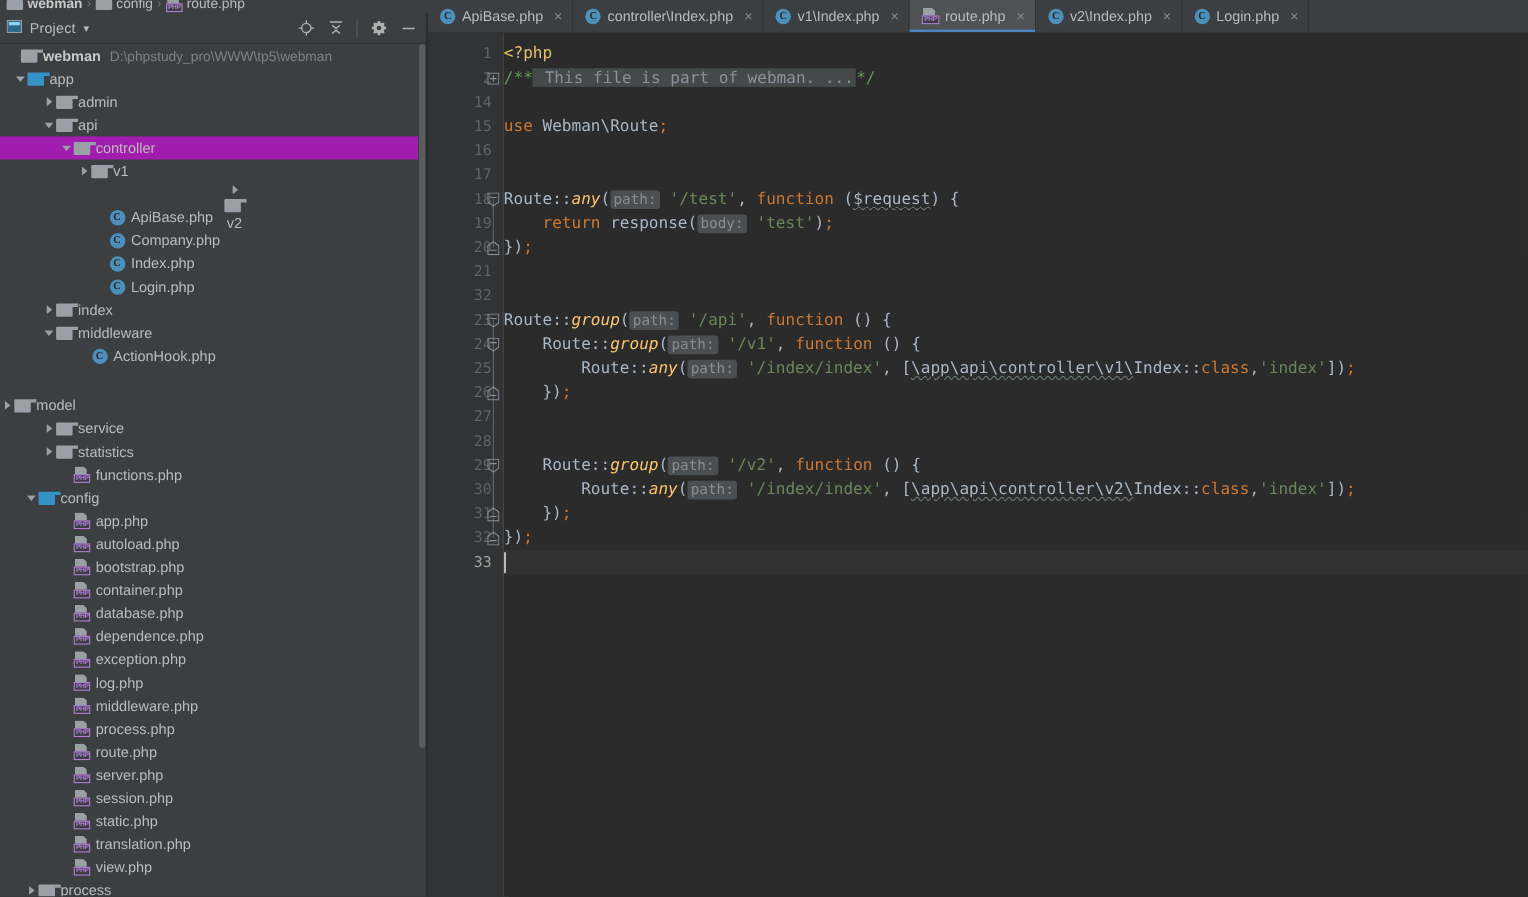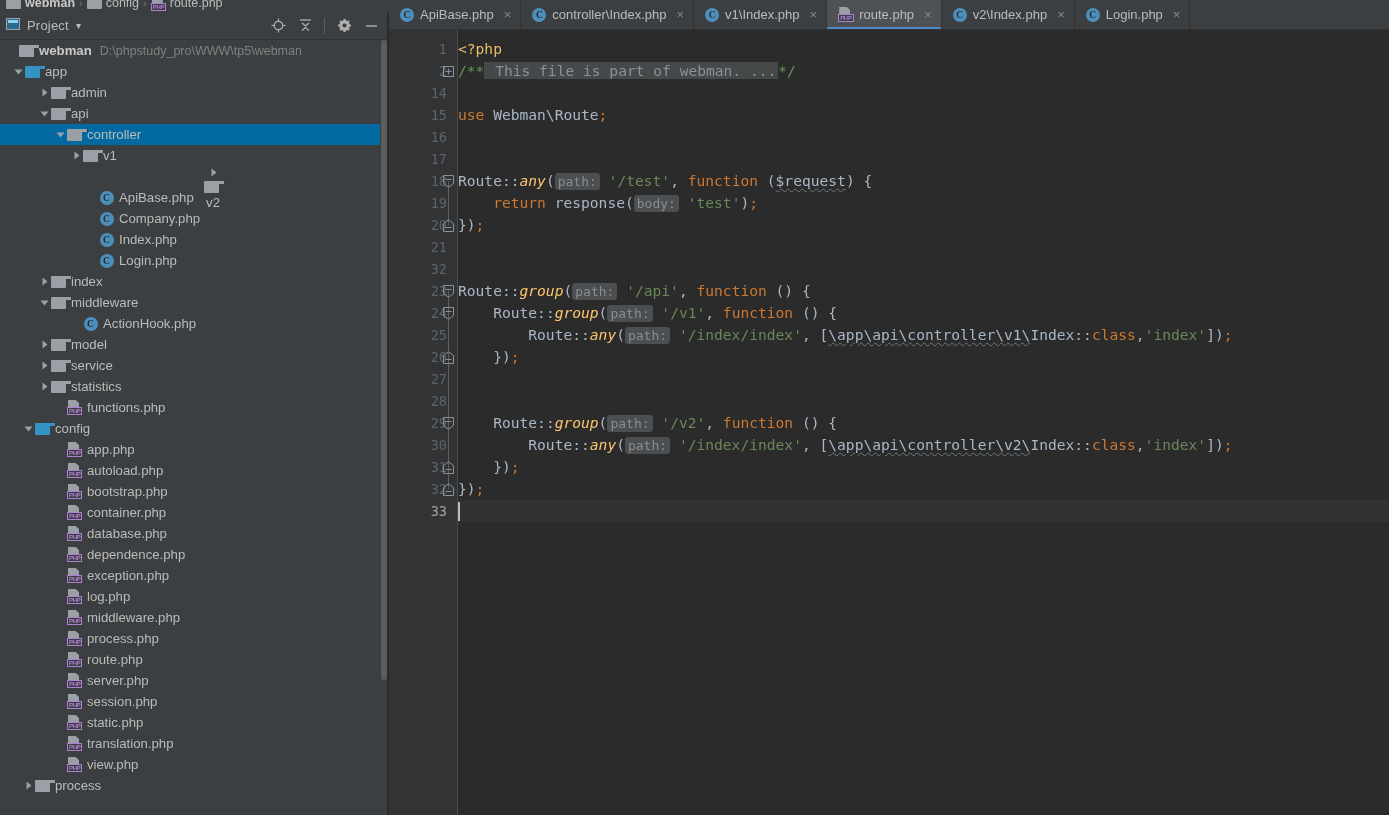--- a/index.html
+++ b/index.html
@@ -38,21 +38,21 @@
 
   
   .tree {
     position: absolute; left: 0; top: 40px; width: 380px; height: 775px;
     background: #3c3f41; overflow: hidden; font-size: 13.2px;
   }
   .row {
     position: relative; height: 21px; display: flex; align-items: center;
     color: #bbbbbb; white-space: nowrap; cursor: default;
   }
-  .row.selected { background: #0369a1; }
+  .row.selected { background: #a21caf; }
   .row .arrow { width: 12px; height: 12px; flex: 0 0 12px; display:flex; align-items:center; justify-content:center; }
   .row .arrow svg { display:block; }
   .row .ico { width: 17px; flex: 0 0 17px; display: flex; align-items: center; justify-content: center; margin-right: 4px; }
   .row .label { color: #bbbbbb; }
   .row .label.root { font-weight: bold; color: #c8c8c8; }
   .row .path { color: #808080; margin-left: 8px; font-size: 12.5px; }
 
   
   .folder { width: 15px; height: 12px; position: relative; }
   .folder .tab { position: absolute; left: 0; top: 0; width: 6px; height: 3px; border-radius: 1px 1px 0 0; }
@@ -365,21 +365,21 @@
         </span>
         <span class="label">middleware</span>
       </div>
       <div class="row" style="padding-left: 70px;">
         <span class="arrow"></span>
         <span class="ico">
           <span class="cls">C</span>
         </span>
         <span class="label">ActionHook.php</span>
       </div>
-      <div class="row" style="padding-left: 38px;">
+      <div class="row" style=" margin-top: 24px;">
         <span class="arrow">
           <svg width="9" height="9" viewBox="0 0 9 9">
             <polygon points="2.5,0.5 7.5,4.5 2.5,8.5" fill="#9aa0a6"></polygon>
           </svg>
         </span>
         <span class="ico">
           <span class="folder gray">
             <span class="tab"></span>
             <span class="body"></span>
           </span>

